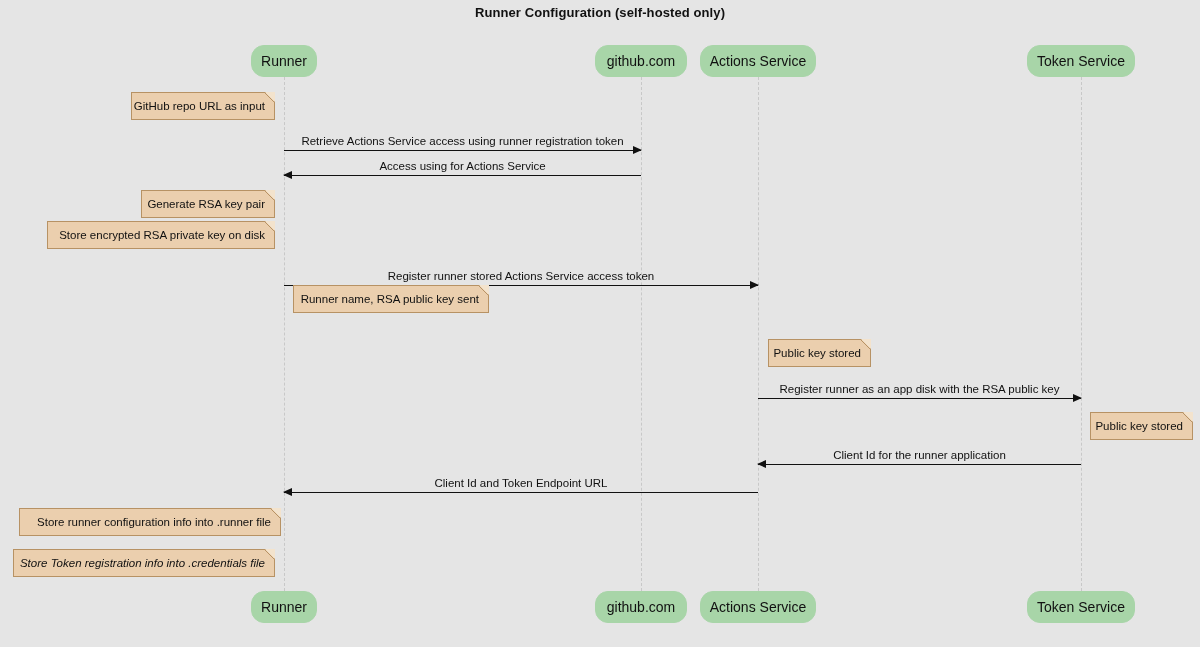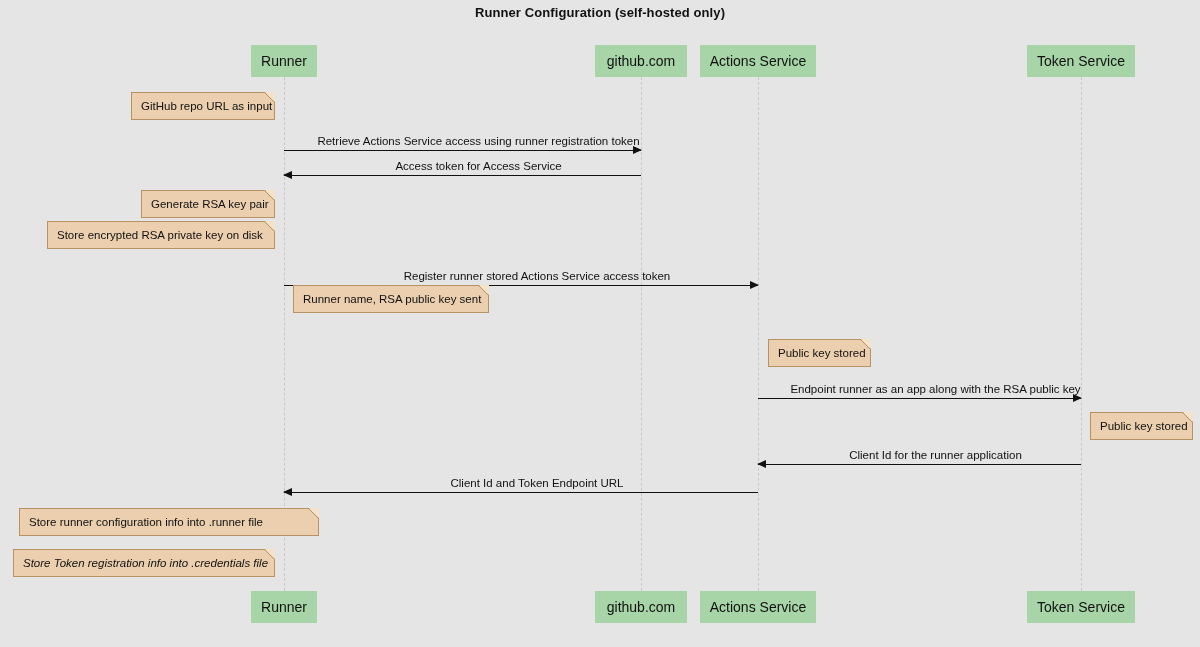--- a/index.html
+++ b/index.html
@@ -41,21 +41,21 @@
     width: 0;
     border-left: 1px dashed #c8c8c8;
   }
 
   
   .participant {
     position: absolute;
     height: 32px;
     background: #a8d5a8;
     border: 1px solid #a8d5a8;
-    border-radius: 0;
+    border-radius: 13px;
     display: flex;
     align-items: center;
     justify-content: center;
     box-sizing: border-box;
     font-size: 14px;
     color: #111111;
     white-space: nowrap;
   }
 
   
@@ -64,20 +64,21 @@
     background: #ebcfae;
     border: 1px solid #b79264;
     box-sizing: border-box;
     height: 28px;
     display: flex;
     align-items: center;
     padding: 0 9px;
     font-size: 11.5px;
     color: #111111;
     white-space: nowrap;
+    justify-content: flex-end;
   }
   .note .fold {
     position: absolute;
     top: -1px;
     right: -1px;
     width: 0;
     height: 0;
     border-left: 10px solid transparent;
     border-top: 10px solid #f3e3cd;
   }
@@ -117,21 +118,21 @@
   }
   .message.to-left .head {
     left: -1px;
     border-top: 4.5px solid transparent;
     border-bottom: 4.5px solid transparent;
     border-right: 9px solid #111111;
   }
   .message .label {
     position: absolute;
     bottom: 3px;
-    left: 16px;
+    left: 0;
     width: 100%;
     text-align: center;
     font-size: 11.5px;
     color: #111111;
     white-space: nowrap;
   }
 </style>
 </head>
 <body>
 
@@ -173,31 +174,31 @@
     </div>
   <div id="messages-layer">
       <div class="message to-right" style="left: 284px; top: 150px; width: 357px;">
         <div class="line"></div>
         <div class="head"></div>
         <div class="label">Retrieve Actions Service access using runner registration token</div>
       </div>
       <div class="message to-left" style="left: 284px; top: 175px; width: 357px;">
         <div class="line"></div>
         <div class="head"></div>
-        <div class="label">Access token for Access Service</div>
+        <div class="label">Access using for Actions Service</div>
       </div>
       <div class="message to-right" style="left: 284px; top: 285px; width: 474px;">
         <div class="line"></div>
         <div class="head"></div>
         <div class="label">Register runner stored Actions Service access token</div>
       </div>
       <div class="message to-right" style="left: 758px; top: 398px; width: 323px;">
         <div class="line"></div>
         <div class="head"></div>
-        <div class="label">Endpoint runner as an app along with the RSA public key</div>
+        <div class="label">Register runner as an app disk with the RSA public key</div>
       </div>
       <div class="message to-left" style="left: 758px; top: 464px; width: 323px;">
         <div class="line"></div>
         <div class="head"></div>
         <div class="label">Client Id for the runner application</div>
       </div>
       <div class="message to-left" style="left: 284px; top: 492px; width: 474px;">
         <div class="line"></div>
         <div class="head"></div>
         <div class="label">Client Id and Token Endpoint URL</div>
@@ -239,21 +240,21 @@
             <path d="M0.5 0.5 L10.5 10.5" stroke="#b79264" stroke-width="1" fill="none"></path>
           </svg></span>
       </div>
       <div class="note" style="top: 412px; width: 103px; left: 1090px;">
         <span>Public key stored</span>
         <span class="fold"></span>
         <span class="fold-edge"><svg width="11" height="11" viewBox="0 0 11 11">
             <path d="M0.5 0.5 L10.5 10.5" stroke="#b79264" stroke-width="1" fill="none"></path>
           </svg></span>
       </div>
-      <div class="note" style="top: 508px; width: 300px; left: 19px;">
+      <div class="note" style="top: 508px; width: 262px; left: 19px;">
         <span>Store runner configuration info into .runner file</span>
         <span class="fold"></span>
         <span class="fold-edge"><svg width="11" height="11" viewBox="0 0 11 11">
             <path d="M0.5 0.5 L10.5 10.5" stroke="#b79264" stroke-width="1" fill="none"></path>
           </svg></span>
       </div>
       <div class="note" style="top: 549px; width: 262px; left: 13px; font-style: italic;">
         <span>Store Token registration info into .credentials file</span>
         <span class="fold"></span>
         <span class="fold-edge"><svg width="11" height="11" viewBox="0 0 11 11">

